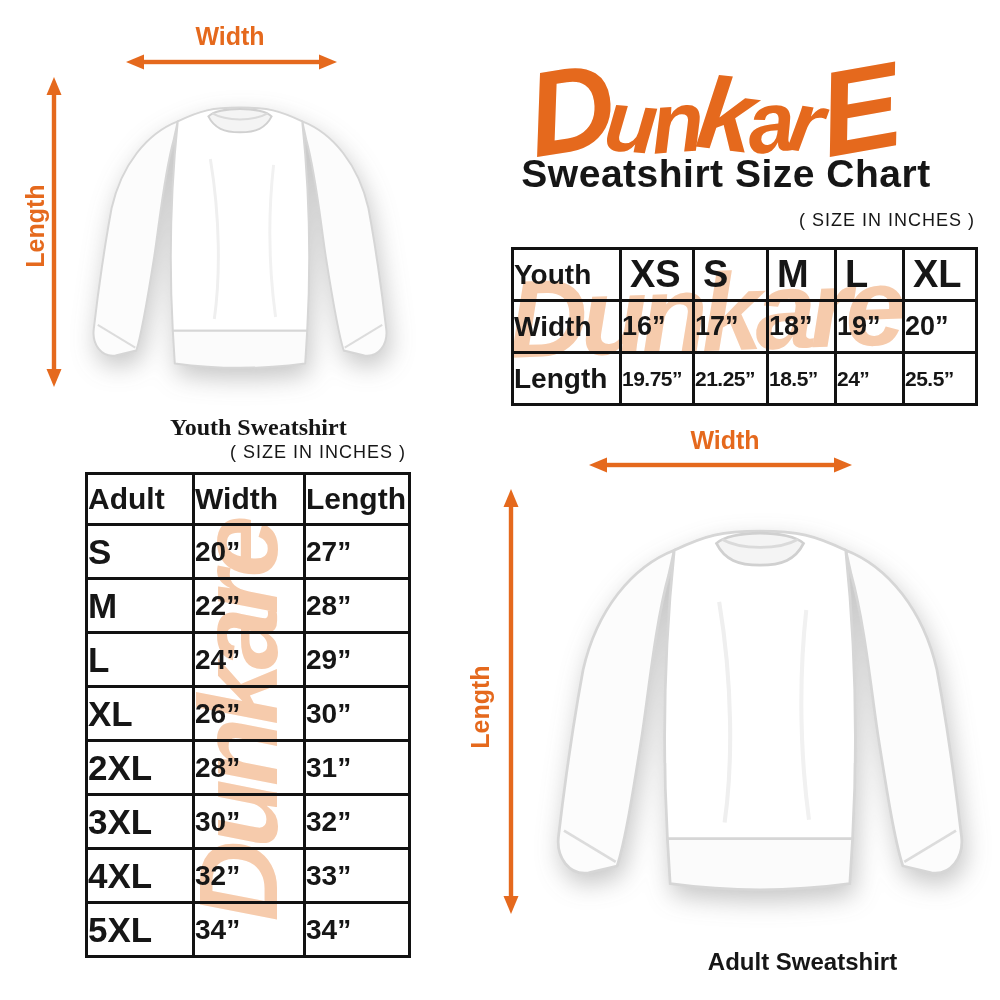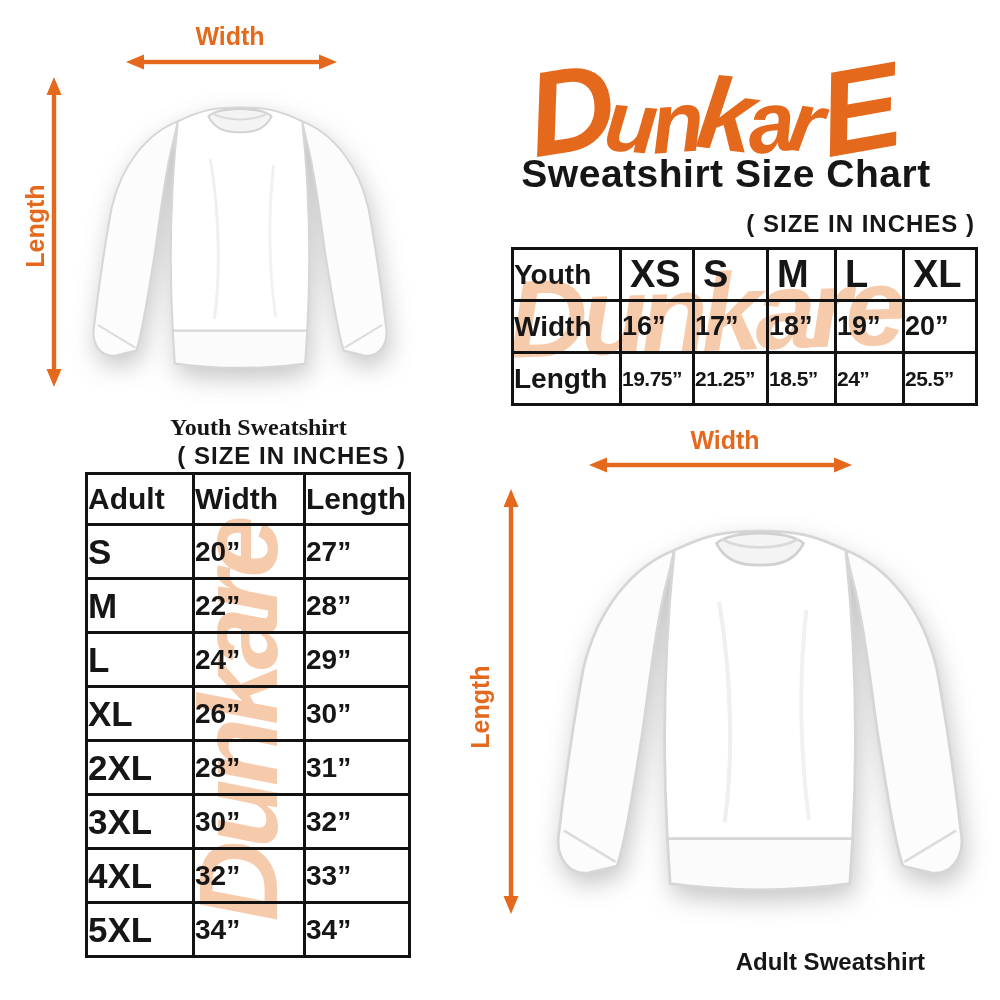--- a/index.html
+++ b/index.html
@@ -31,21 +31,21 @@
   .l2{font-size:86px;transform:rotate(-4deg);margin-left:-6px;}
   .l3{font-size:102px;transform:rotate(7deg);margin-left:-6px;}
   .l4{font-size:86px;transform:rotate(-6deg);margin-left:-8px;}
   .l5{font-size:86px;transform:rotate(9deg);margin-left:-4px;}
   .l6{font-size:120px;transform:rotate(-10deg);margin-left:-4px;}
 
   .chart-title{
     left:481px;top:152px;width:490px;text-align:center;
     font-size:39px;font-weight:bold;letter-spacing:.5px;z-index:3;
   }
-  .size-note{font-size:24px;font-weight:bold;letter-spacing:1px;z-index:3;}
+  .size-note{font-size:18px;font-weight:normal;letter-spacing:1px;z-index:3;}
   .note-youth{left:635px;top:210px;width:340px;text-align:right;}
   .note-adult{left:150px;top:442px;width:256px;text-align:right;}
 
   
   .watermark{
     color:var(--watermark-peach);font-style:italic;font-weight:bold;
     line-height:1;white-space:nowrap;pointer-events:none;z-index:1;
   }
   .wm-youth{left:508px;top:258px;font-size:110px;letter-spacing:-7px;transform:rotate(-2deg);}
   .wm-adult{
@@ -88,21 +88,21 @@
   .ad-length-label{left:400px;top:686px;width:160px;height:42px;}
 
   .arrow{color:var(--accent-orange);z-index:2;}
   .yd-width-arrow{left:125px;top:52px;}
   .yd-length-arrow{left:44px;top:76px;}
   .ad-width-arrow{left:588px;top:455px;}
   .ad-length-arrow{left:501px;top:488px;}
 
   .caption{font-size:24px;font-weight:bold;z-index:2;}
   .yd-caption{left:170px;top:414px;width:240px;text-align:left;font-family:Liberation Serif, serif;}
-  .ad-caption{left:680px;top:948px;width:245px;text-align:right;}
+  .ad-caption{left:680px;top:948px;width:245px;text-align:center;}
 
   .shirt-svg{position:absolute;z-index:0;filter:drop-shadow(3px 10px 12px rgba(70,70,70,.30));}
   .yd-shirt{left:62px;top:70px;}
   .ad-shirt{left:515px;top:478px;}
 </style>
 </head>
 <body>
 
 <div class="canvas">
 

